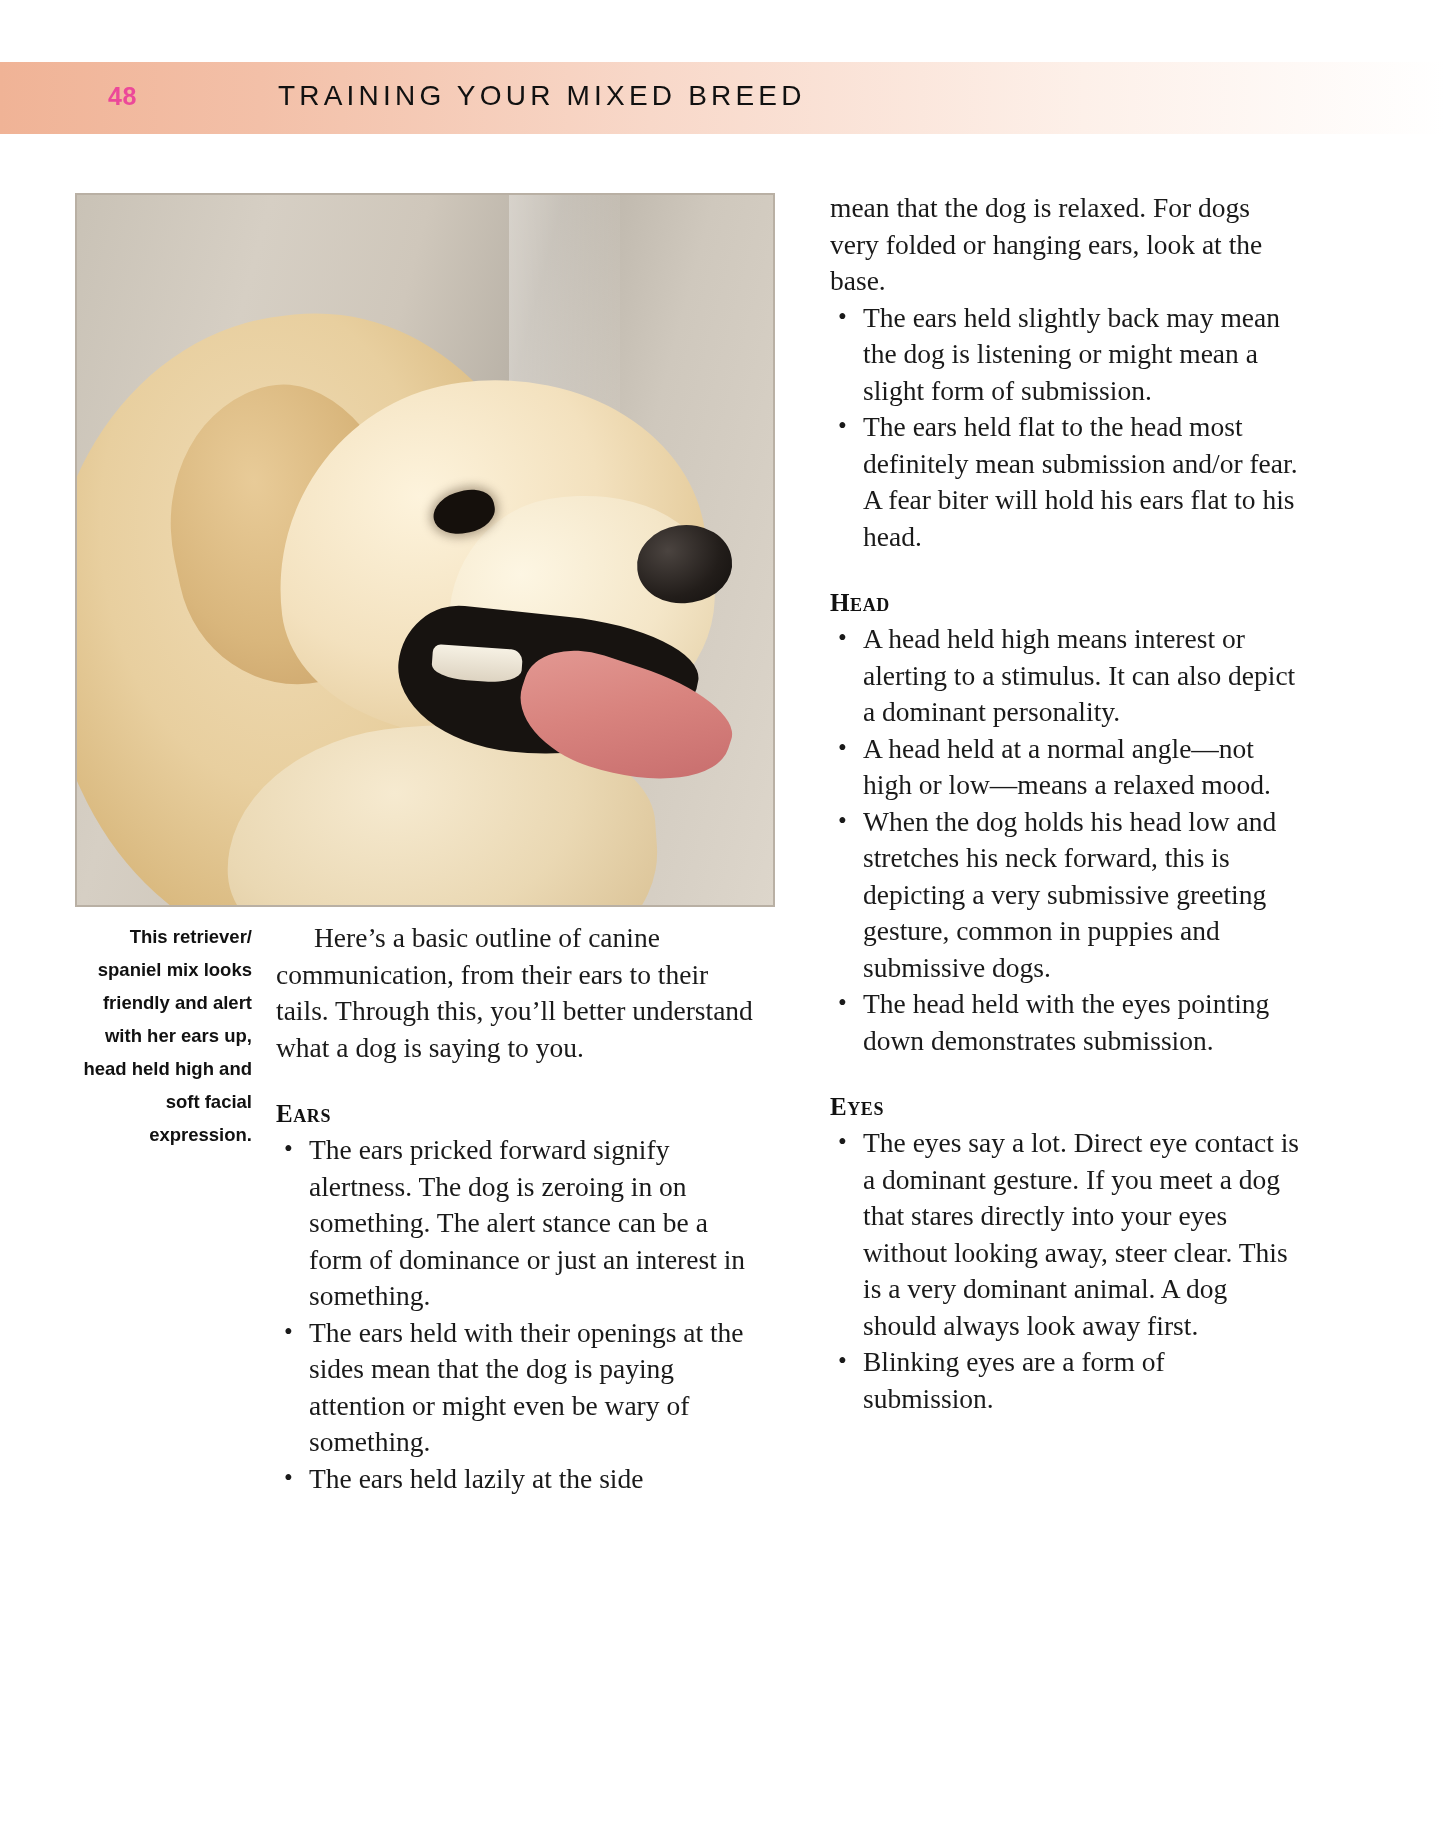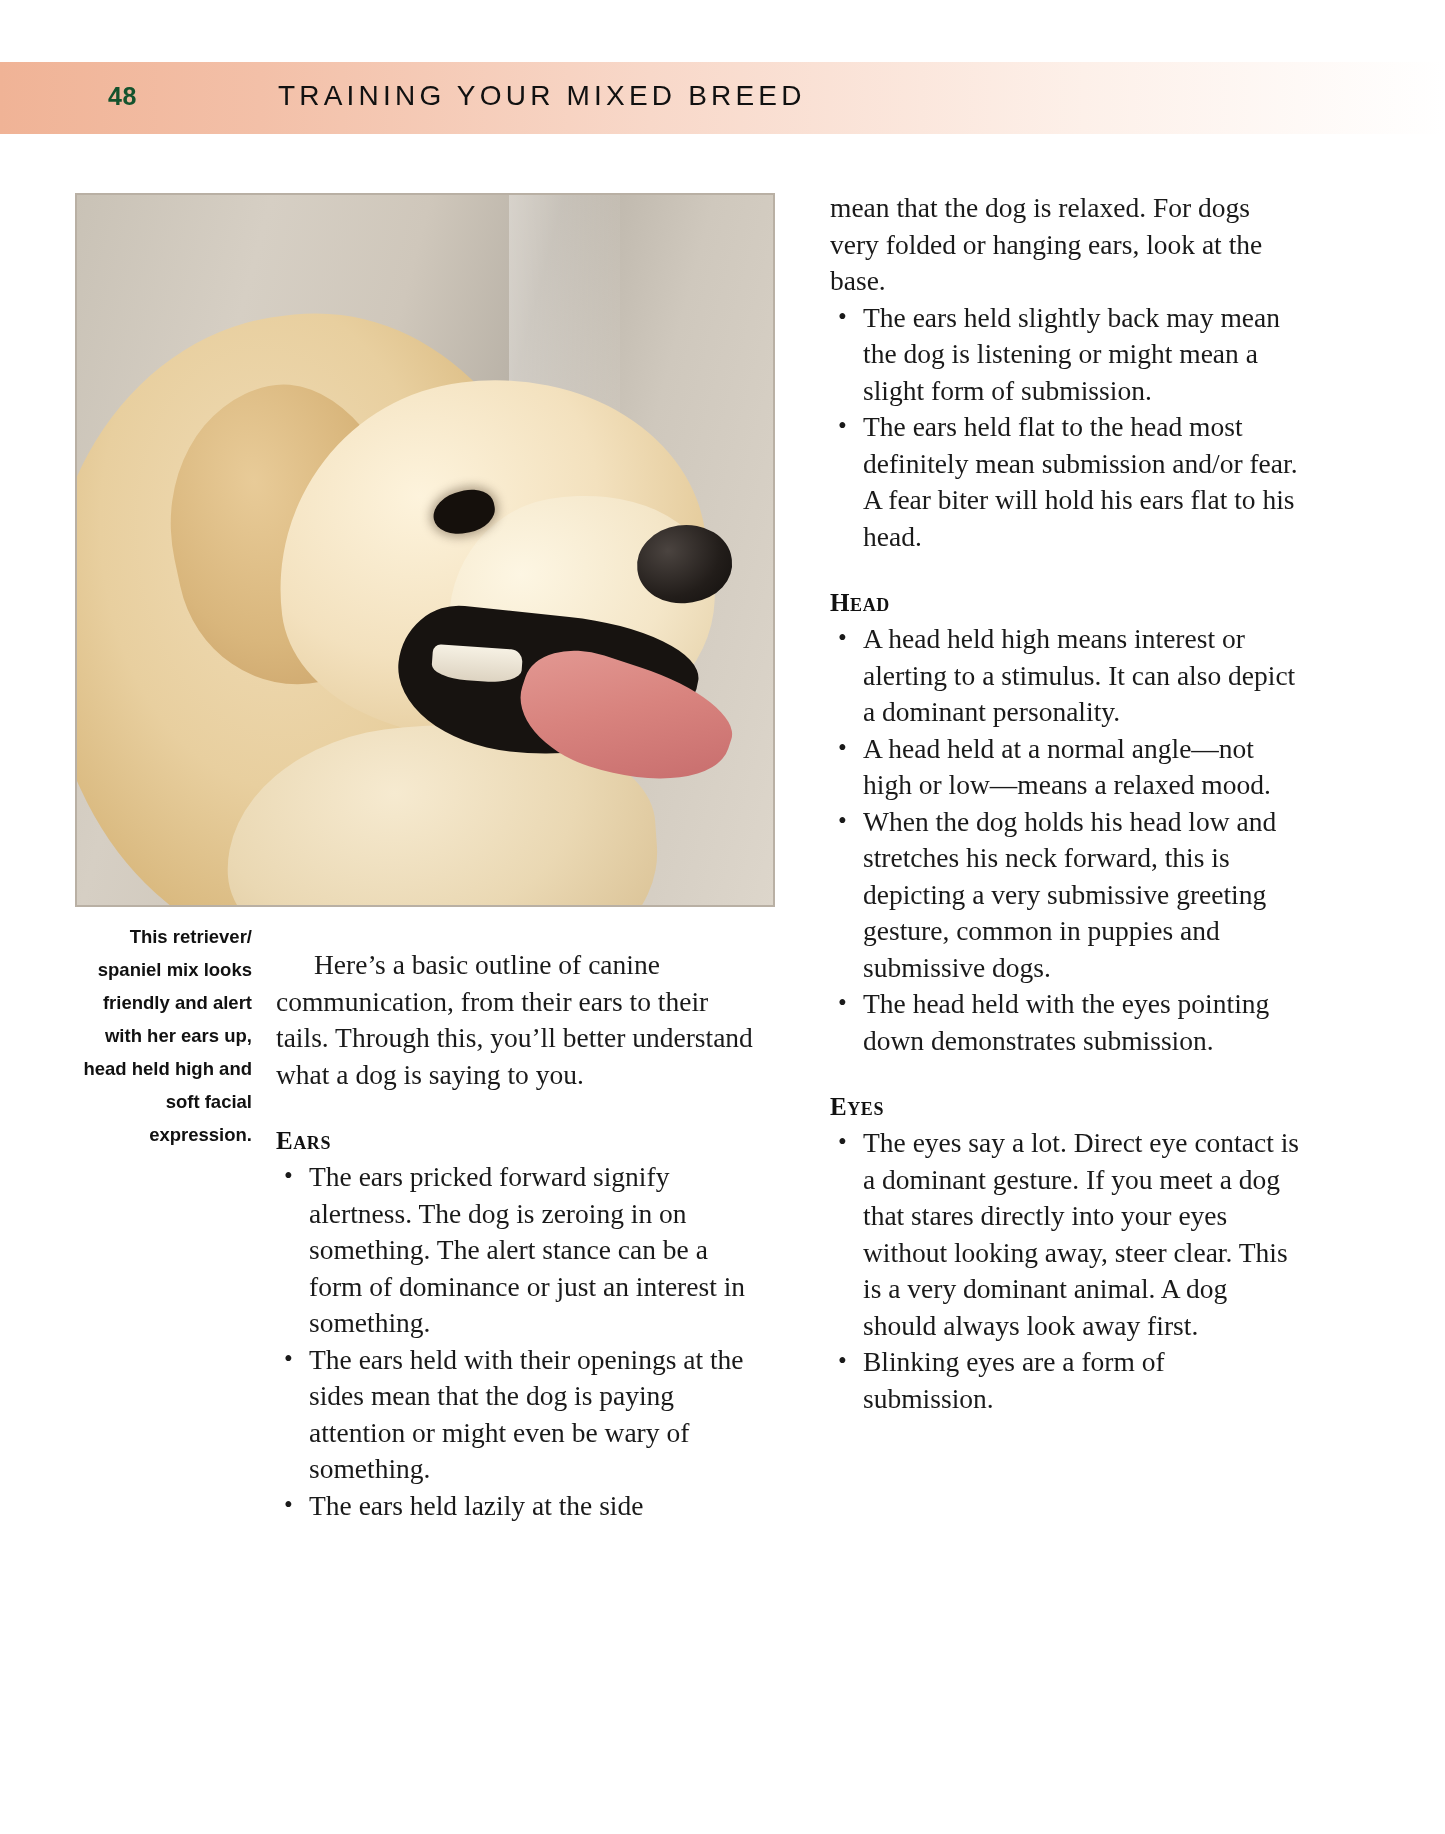--- a/index.html
+++ b/index.html
@@ -26,21 +26,21 @@
     background: linear-gradient(to right, #f0b396 0%, #f3c0a8 18%, #f8d8c9 45%, #fdf0e9 75%, #ffffff 100%);
   }
   .page-number {
     position: absolute;
     left: 108px;
     top: 82px;
     font-family: "Liberation Sans", sans-serif;
     font-weight: bold;
     font-size: 25px;
     letter-spacing: 0.5px;
-    color: #14532d;
+    color: #ec4899;
   }
   .running-head {
     position: absolute;
     left: 278px;
     top: 80px;
     font-family: Liberation Sans, sans-serif;
     font-size: 28px;
     letter-spacing: 4.2px;
     color: #111;
   }
@@ -202,21 +202,20 @@
     width: 470px;
   }
   p.body {
     margin: 0;
     font-size: 27.5px;
     line-height: 36.5px;
     text-align: left;
   }
   p.indent {
     text-indent: 38px;
-    margin-top: 27px;
   }
   .sec-head {
     margin: 34px 0 4px 0;
     font-size: 25px;
     letter-spacing: 0.6px;
     font-variant: small-caps;
     font-weight: bold;
     color: #111;
   }
   ul.bullets {

